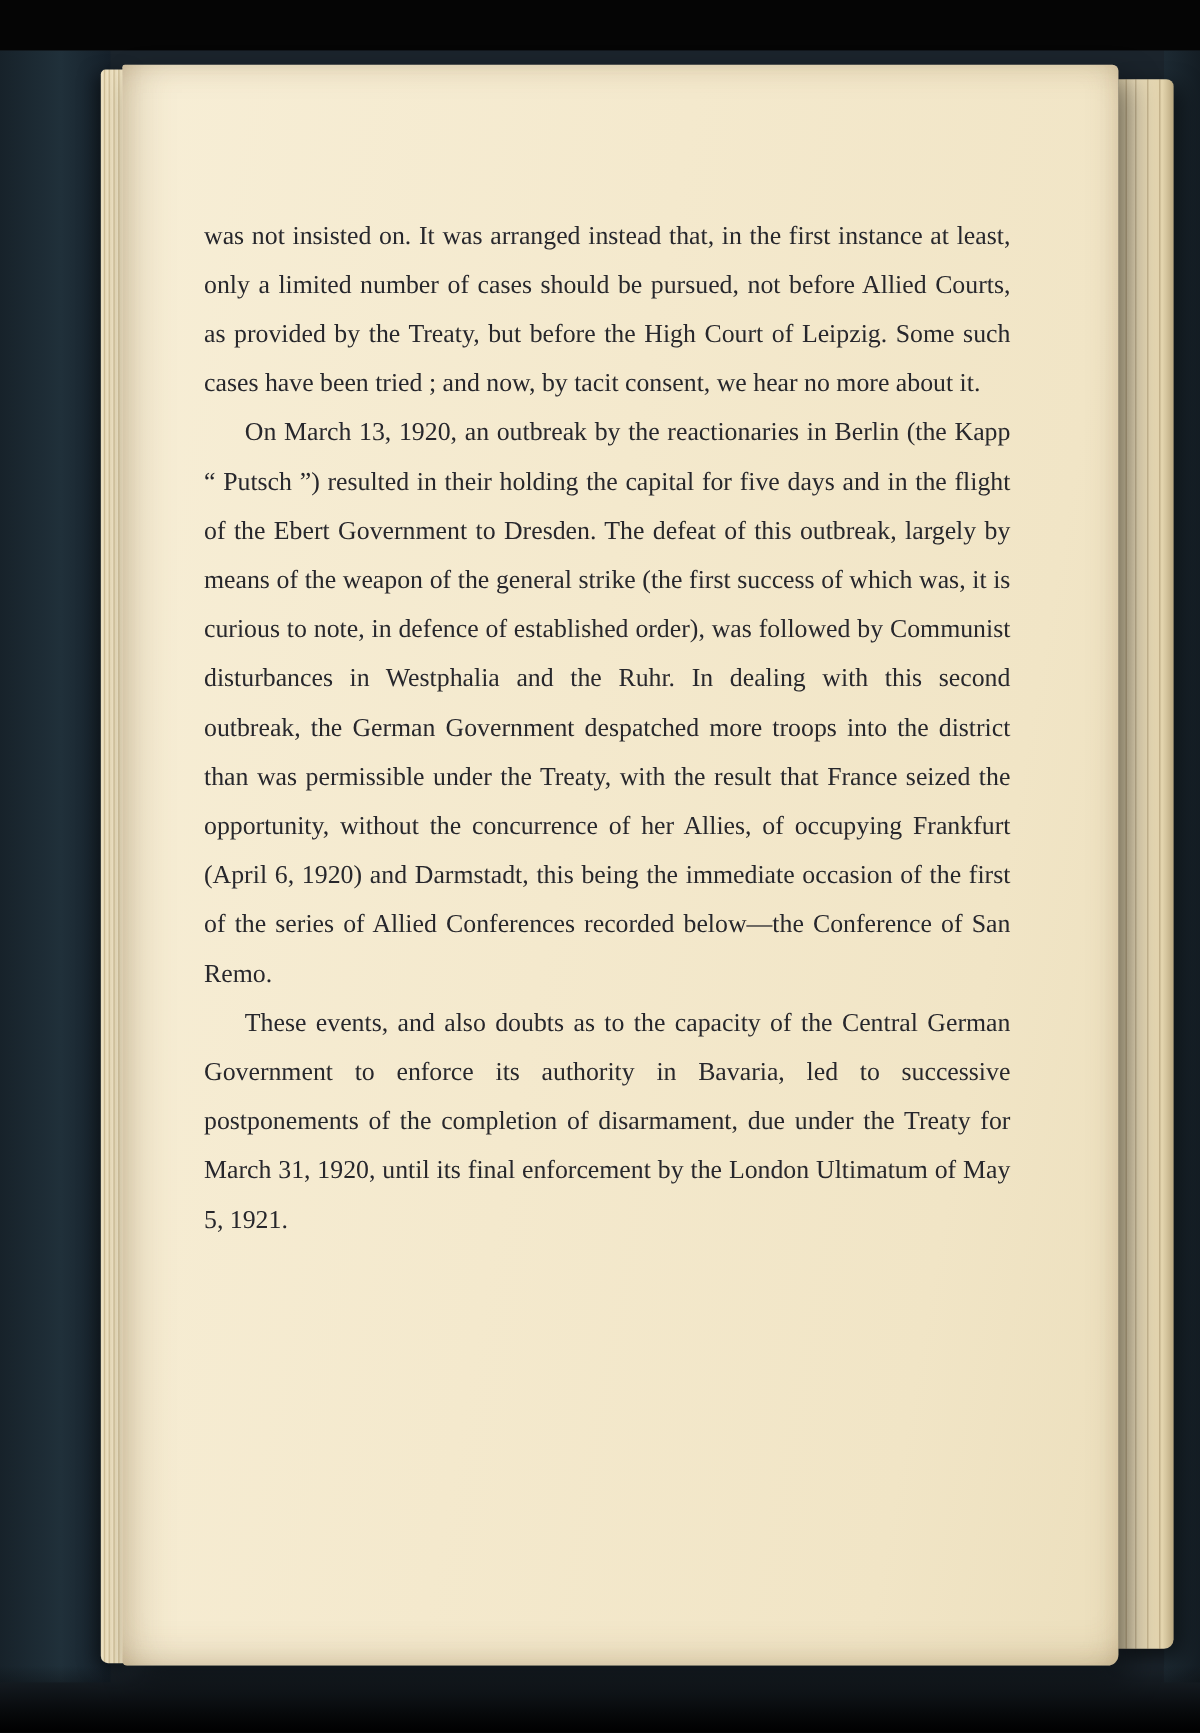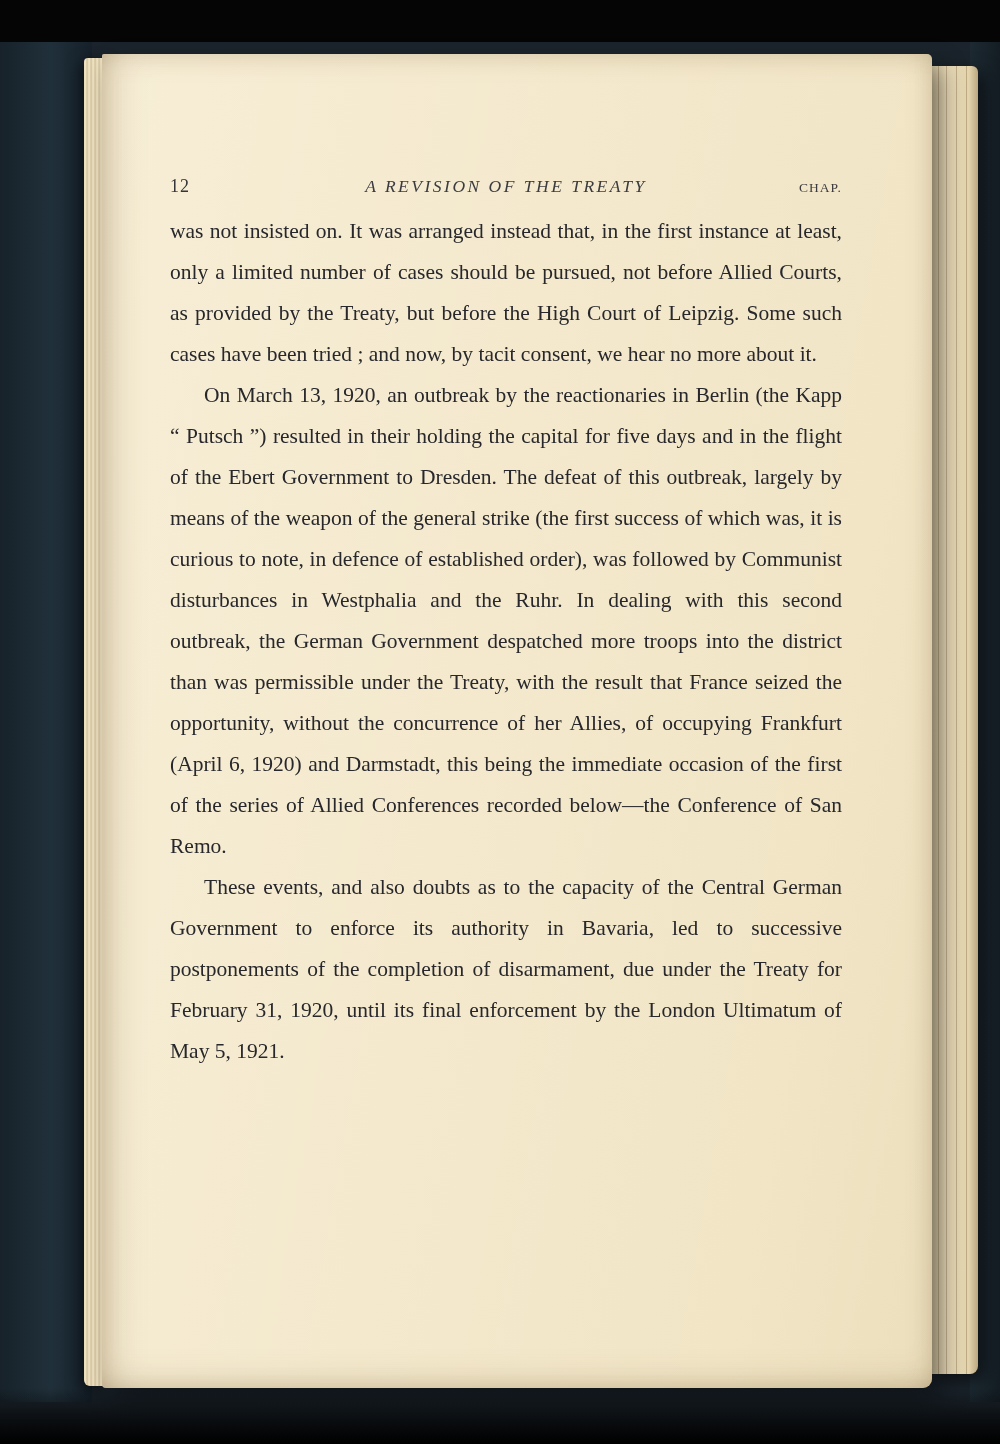--- a/index.html
+++ b/index.html
@@ -110,26 +110,21 @@
   <div class="leafline" style="left:14px"></div>
   <div class="leafline" style="left:24px"></div>
   <div class="leafline" style="left:34px"></div>
 </div>
 
 <div class="page-stack-left"></div>
 
 <div class="page">
   <div class="content">
 
-    <div class="running-head">
-      <div class="pageno">12</div>
-      <div class="running-title">A REVISION OF THE TREATY</div>
-      <div class="chap">CHAP.</div>
-    </div>
 
     <p class="body-par">was not insisted on.  It was arranged instead that, in the first instance at least, only a limited number of cases should be pursued, not before Allied Courts, as provided by the Treaty, but before the High Court of Leipzig.  Some such cases have been tried ;  and now, by tacit consent, we hear no more about it.</p>
     <p class="body-par indent">On March 13, 1920, an outbreak by the reactionaries in Berlin (the Kapp “ Putsch ”) resulted in their holding the capital for five days and in the flight of the Ebert Government to Dresden.  The defeat of this outbreak, largely by means of the weapon of the general strike (the first success of which was, it is curious to note, in defence of established order), was followed by Communist disturbances in Westphalia and the Ruhr.  In dealing with this second outbreak, the German Government despatched more troops into the district than was permissible under the Treaty, with the result that France seized the opportunity, without the concurrence of her Allies, of occupying Frankfurt (April 6, 1920) and Darmstadt, this being the immediate occasion of the first of the series of Allied Conferences recorded below—the Conference of San Remo.</p>
-    <p class="body-par indent">These events, and also doubts as to the capacity of the Central German Government to enforce its authority in Bavaria, led to successive postponements of the completion of disarmament, due under the Treaty for February 31, 1920, until its final enforcement by the London Ultimatum of May 5, 1921.</p>
+    <p class="body-par indent">These events, and also doubts as to the capacity of the Central German Government to enforce its authority in Bavaria, led to successive postponements of the completion of disarmament, due under the Treaty for March 31, 1920, until its final enforcement by the London Ultimatum of May 5, 1921.</p>
 
   </div>
 </div>
 
 <div class="bottom-black"></div>
 
 </body></html>

